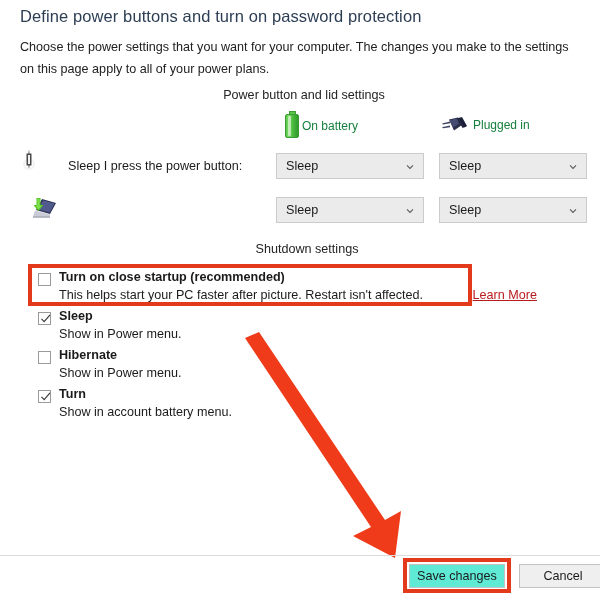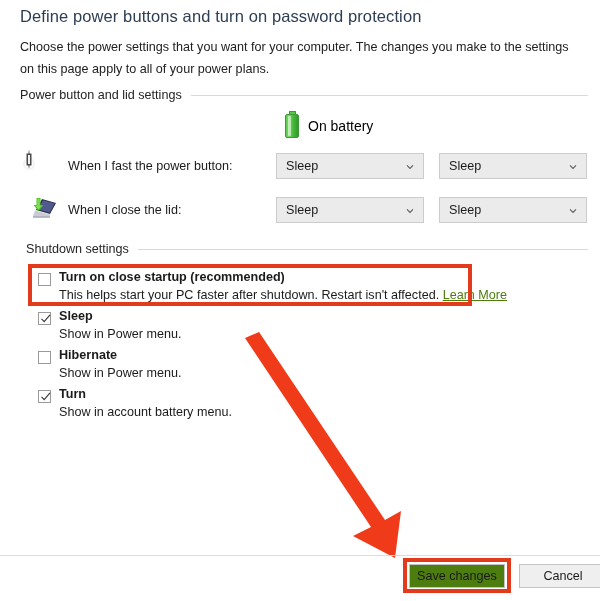--- a/index.html
+++ b/index.html
@@ -40,42 +40,43 @@
   }
 
   
   .section {
     position: absolute;
     left: 20px;
     right: 12px;
     display: flex;
     align-items: center;
     gap: 9px;
+    flex-direction: column;
   }
   .section-label {
     font-size: 12.6px;
     color: #242424;
     white-space: nowrap;
   }
   .section-rule {
     flex: 1 1 auto;
     height: 1px;
     background: #d9d9d9;
   }
   #sec-power { top: 88px; }
   #sec-shutdown { top: 242px; margin-left: 6px; }
 
   
   .col-head {
     position: absolute;
     display: flex;
     align-items: center;
-    gap: 9px;
-    font-size: 14px;
-    color: #000000;
+    gap: 3px;
+    font-size: 12px;
+    color: #15803d;
     top: 114px;
   }
   #col-battery { left: 285px; }
   #col-plugged { left: 440px; }
 
   
   .ico-battery {
     position: relative;
     width: 14px;
     height: 24px;
@@ -219,23 +220,24 @@
   }
   .opt-sub {
     position: absolute;
     left: 21px;
     top: 15px;
     font-size: 12.6px;
     color: #1b1b1b;
     white-space: nowrap;
   }
   .opt-sub .link {
-    color: #4d7c0f;
+    color: #b91c1c;
     text-decoration: underline;
     cursor: pointer;
+    margin-left: 46px;
   }
 
   #opt-faststartup { top: 273px; }
   #opt-sleep { top: 312px; }
   #opt-hibernate { top: 351px; }
   #opt-lock { top: 390px; }
 
   
   .hl-box {
     position: absolute;
@@ -263,21 +265,21 @@
     position: absolute;
     left: 0; right: 0;
     top: 555px;
     height: 1px;
     background: #dcdcdc;
   }
   .btn {
     position: absolute;
     height: 24px;
     min-width: 88px;
-    background: #4d7c0f;
+    background: #5eead4;
     border: 1px solid #c3c3c3;
     box-sizing: border-box;
     font-size: 12.6px;
     font-family: "Liberation Sans", sans-serif;
     color: #1b1b1b;
     display: flex;
     align-items: center;
     justify-content: center;
     cursor: default;
   }
@@ -295,26 +297,41 @@
   <div class="section" id="sec-power">
     <span class="section-label">Power button and lid settings</span>
     <span class="section-rule"></span>
   </div>
 
   <div class="col-head" id="col-battery">
     <span class="ico-battery"></span>
     <span>On battery</span>
   </div>
 
+  <div class="col-head" id="col-plugged">
+    <span>
+      <svg class="ico-plug" viewBox="0 0 30 22">
+        <g>
+          <path d="M2 9.5 L10 7.5 L10 9.2 L3 10.6 Z" fill="#3c4260"></path>
+          <path d="M2 13.2 L10 11.6 L10 13.3 L3 14.3 Z" fill="#3c4260"></path>
+          <path d="M9 5.5 L18 3.5 L22 11 L14 16.5 Z" fill="#2b2f4a"></path>
+          <path d="M17 4.2 L22 3 L27 12 L22.5 14 Z" fill="#232741"></path>
+          <path d="M9.5 6.2 L16.5 4.6 L19 9.6 L13.5 13.5 Z" fill="#4a5078" opacity="0.85"></path>
+          <path d="M21.5 4.2 L26.5 12.2 L24 13.6 L19.8 5.2 Z" fill="#1b1e36"></path>
+        </g>
+      </svg>
+    </span>
+    <span>Plugged in</span>
+  </div>
 
   <div class="setting-row" id="row-powerbtn">
     <span class="row-icon">
       <span class="ico-power"></span>
     </span>
-    <span class="row-label">When I fast the power button:</span>
+    <span class="row-label">Sleep I press the power button:</span>
 
     <div class="combo c1">
       <span>Sleep</span>
       <svg class="chev" viewBox="0 0 8 8">
         <path d="M1 2.4 L4 5.4 L7 2.4" fill="none" stroke="#5b5b5b" stroke-width="1.1"></path>
       </svg>
     </div>
 
     <div class="combo c2">
       <span>Sleep</span>
@@ -328,21 +345,20 @@
     <span class="row-icon">
       <svg class="ico-laptop" viewBox="0 0 34 28">
         <path d="M14 4 L28 8 L22 19 L8 15 Z" fill="#2b3050"></path>
         <path d="M15 5.2 L26.6 8.6 L21.6 17.6 L10 14.4 Z" fill="#515a8c"></path>
         <path d="M7 15.5 L22 19.6 L22 21.6 L5 21.6 Z" fill="#c9ccd6"></path>
         <path d="M5 21.4 L22 21.4 L22 22.6 L5 22.6 Z" fill="#8d929e"></path>
         <path d="M8.5 3 L12.5 3 L12.5 10 L15.5 10 L10.5 16 L5.5 10 L8.5 10 Z" fill="#4ec21f"></path>
         <path d="M9.3 3.8 L11.7 3.8 L11.7 10.8 L13.6 10.8 L10.5 14.6 L7.4 10.8 L9.3 10.8 Z" fill="#7ee04c"></path>
       </svg>
     </span>
-    <span class="row-label">When I close the lid:</span>
 
     <div class="combo c1">
       <span>Sleep</span>
       <svg class="chev" viewBox="0 0 8 8">
         <path d="M1 2.4 L4 5.4 L7 2.4" fill="none" stroke="#5b5b5b" stroke-width="1.1"></path>
       </svg>
     </div>
 
     <div class="combo c2">
       <span>Sleep</span>
@@ -354,21 +370,21 @@
 
   <div class="section" id="sec-shutdown">
     <span class="section-label">Shutdown settings</span>
     <span class="section-rule"></span>
   </div>
 
   <div class="opt" id="opt-faststartup">
     <span class="chk"></span>
     <span class="opt-title">Turn on close startup (recommended)</span>
     <span class="opt-sub">
-      <span>This helps start your PC faster after shutdown. Restart isn't affected.</span>
+      <span>This helps start your PC faster after picture. Restart isn't affected.</span>
       <span class="link">Learn More</span>
     </span>
   </div>
 
   <div class="opt" id="opt-sleep">
     <span class="chk">
       <svg width="12" height="12" viewBox="0 0 12 12">
         <path d="M1.5 5.8 L4.2 8.6 L10 1.8" fill="none" stroke="#3c3c3c" stroke-width="1.2"></path>
       </svg>
     </span>

